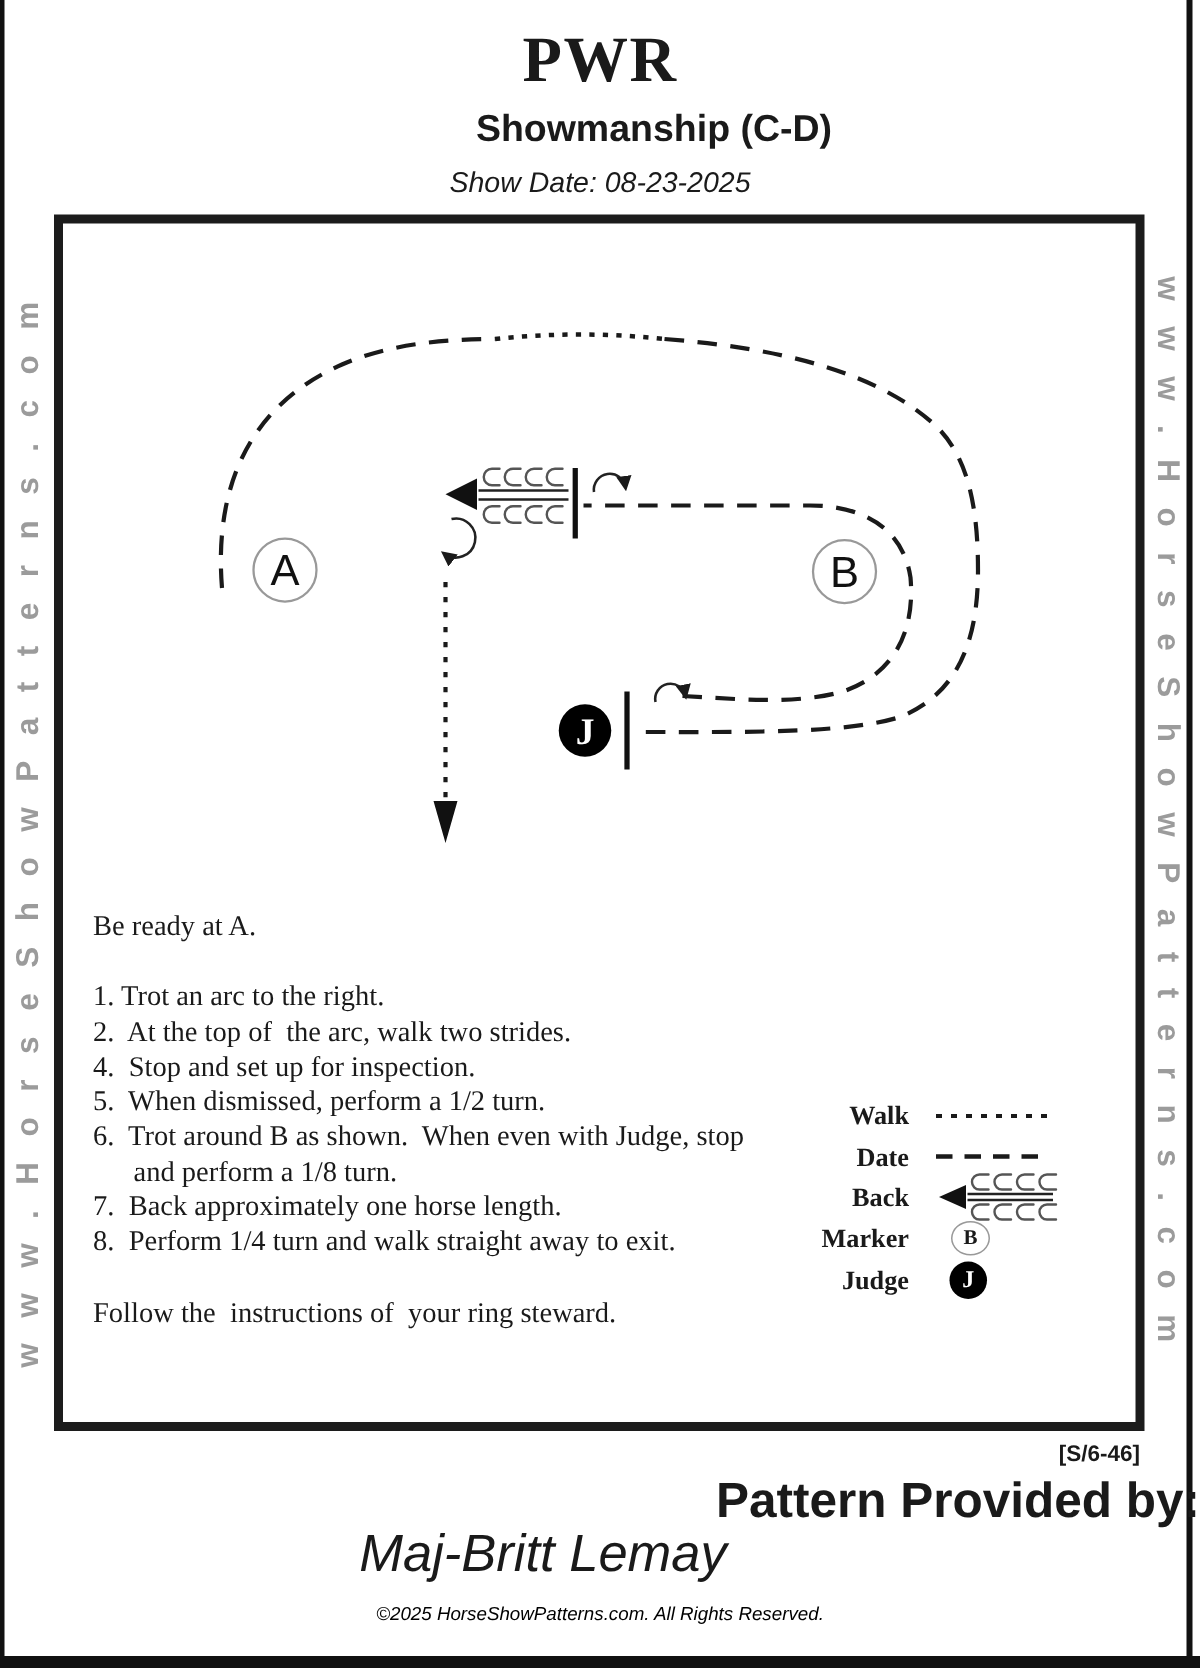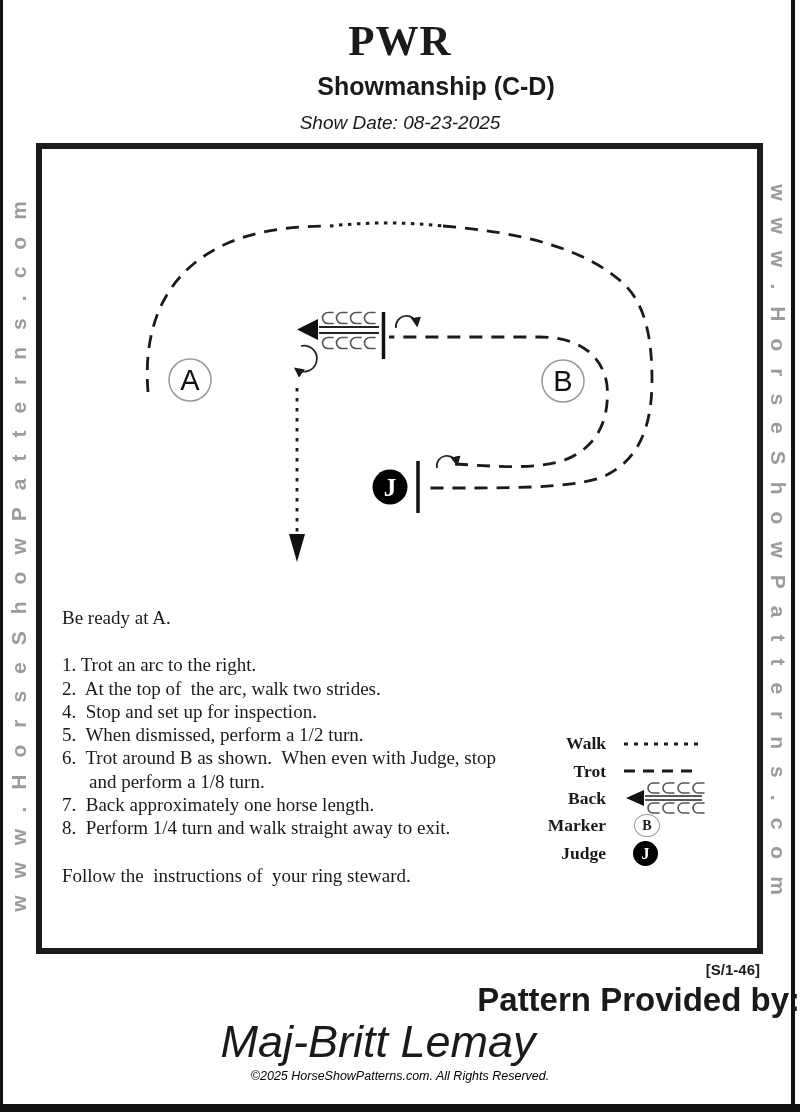--- a/index.html
+++ b/index.html
@@ -43,22 +43,22 @@
       border-radius:50%;text-align:center;line-height:21px;font-weight:700;font-size:14px;
       font-family:"Liberation Serif",serif;margin-left:12px;}
   .legend-judge-circle{display:inline-block;width:25px;height:25px;background:#000;color:#fff;
       border-radius:50%;text-align:center;line-height:25px;font-weight:700;font-size:16px;
       font-family:"Liberation Serif",serif;margin-left:11px;}
   
   .ref-code{position:absolute;left:560px;top:961px;width:200px;text-align:right;
             font-family:"Liberation Sans",sans-serif;font-weight:700;font-size:15px;}
   .provided-by{position:absolute;left:0;top:981px;width:800px;text-align:right;
                font-family:"Liberation Sans",sans-serif;font-weight:700;font-size:33px;}
-  .provider-name{position:absolute;left:16px;top:1016px;width:724px;text-align:center;
-                 font-family:"Liberation Sans",sans-serif;font-style:italic;font-size:45px;}
+  .provider-name{position:absolute;left:0;top:1016px;width:724px;text-align:center;
+                 font-family:"Liberation Sans",sans-serif;font-style:italic;font-size:35px;}
   .copyright{position:absolute;left:0;top:1069px;width:800px;text-align:center;
              font-family:"Liberation Sans",sans-serif;font-style:italic;font-size:12.5px;color:#000000;}
 </style>
 </head>
 <body>
 
 <div class="page">
 
   <div class="edge-left"></div>
   <div class="edge-right"></div>
@@ -145,21 +145,21 @@
   <div class="legend">
     <div class="legend-row">
       <span class="legend-label">Walk</span>
       <span class="legend-symbol">
         <svg width="78" height="8" viewBox="0 0 78 8">
             <line x1="2" y1="4" x2="76" y2="4" stroke="#1a1a1a" stroke-width="2.8" stroke-dasharray="4 6"></line>
           </svg>
       </span>
     </div>
     <div class="legend-row">
-      <span class="legend-label">Trot</span>
+      <span class="legend-label">Date</span>
       <span class="legend-symbol">
         <svg width="78" height="8" viewBox="0 0 78 8">
             <line x1="2" y1="4" x2="76" y2="4" stroke="#1a1a1a" stroke-width="3" stroke-dasharray="11 8"></line>
           </svg>
       </span>
     </div>
     <div class="legend-row">
       <span class="legend-label">Back</span>
       <span class="legend-symbol">
         <svg width="84" height="34" viewBox="0 0 84 34">
@@ -186,18 +186,18 @@
       </span>
     </div>
     <div class="legend-row">
       <span class="legend-label">Judge</span>
       <span class="legend-symbol">
         <span class="legend-judge-circle">J</span>
       </span>
     </div>
   </div>
 
-  <div class="ref-code">[S/1-46]</div>
+  <div class="ref-code">[S/6-46]</div>
   <div class="provided-by">Pattern Provided by:</div>
   <div class="provider-name">Maj-Britt Lemay</div>
   <div class="copyright">©2025 HorseShowPatterns.com. All Rights Reserved.</div>
 
 </div>
 
 </body></html>

